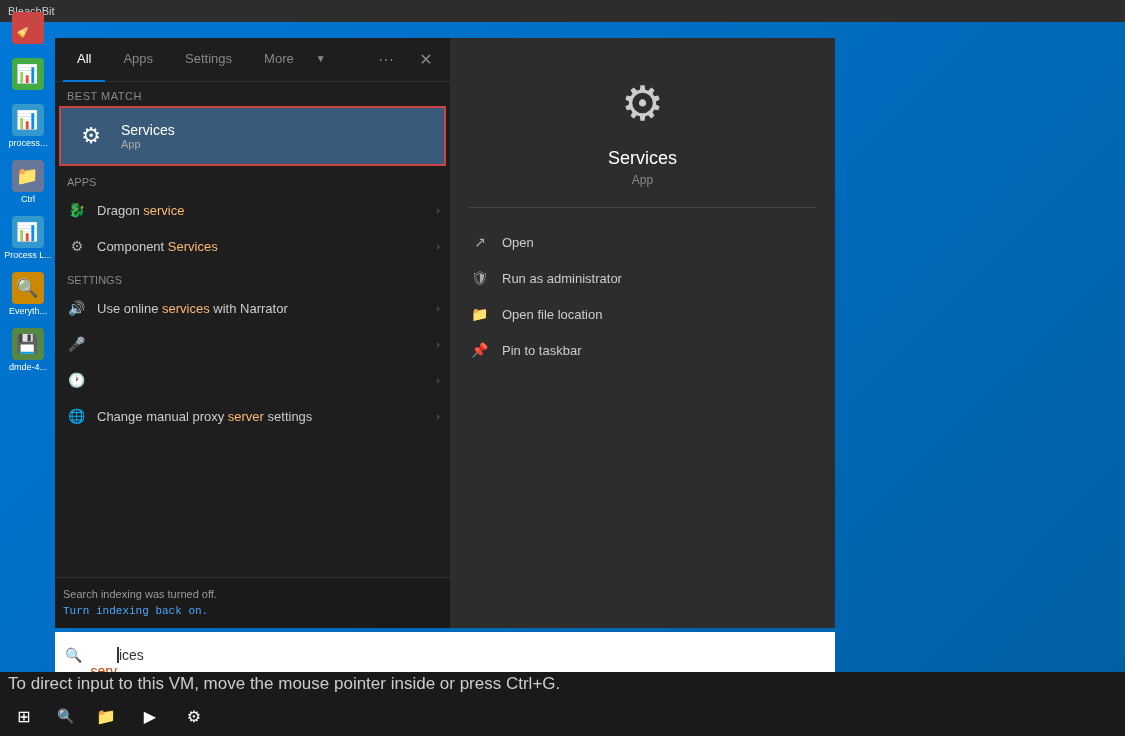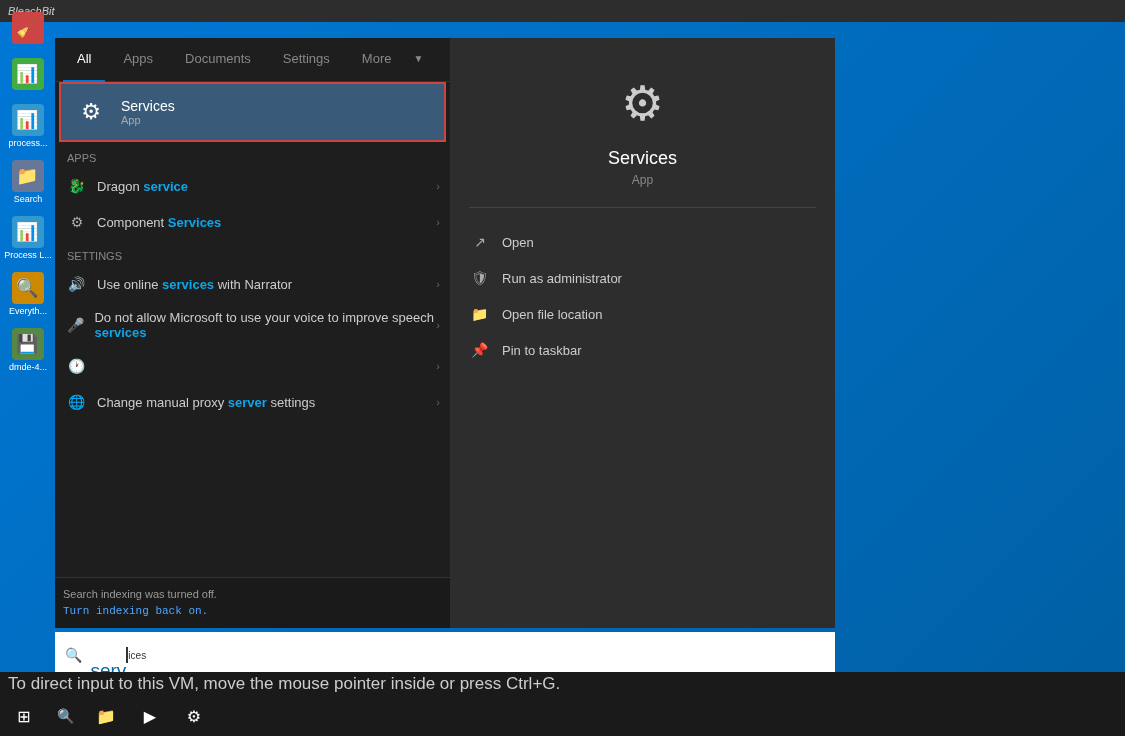--- a/index.html
+++ b/index.html
@@ -125,21 +125,20 @@
     .bleachbit-title {
       position: absolute;
       top: 0;
       left: 0;
       width: 100%;
       height: 22px;
       background: #2d2d2d;
       display: flex;
       align-items: center;
       padding-left: 8px;
-      font-style: italic;
     }
 
     .bleachbit-title-text {
       color: #cccccc;
       font-size: 11px;
     }
 
     
     .search-window {
       position: absolute;
@@ -419,22 +418,22 @@
     .di-bleachbit { background: #cc4444; }
     .di-green { background: #44aa44; }
     .di-process { background: #3399cc; }
     .di-atlas { background: #667799; }
     .di-process2 { background: #3399cc; }
     .di-everything { background: #cc8800; }
     .di-dmde { background: #558844; }
 
     
     .highlight {
-      font-weight: 700;
-      color: #0ea5e9;
+      font-weight: 400;
+      color: #fdba74;
     }
   </style>
 </head>
 <body>
 
 <div class="desktop">
 
   <div class="bleachbit-title">
     <span class="bleachbit-title-text">BleachBit</span>
   </div>
@@ -446,21 +445,21 @@
     </div>
     <div class="desktop-icon">
       <div class="desktop-icon-img di-green">📊</div>
     </div>
     <div class="desktop-icon">
       <div class="desktop-icon-img di-process">📊</div>
       <span style="color:white;font-size:9px;">process...</span>
     </div>
     <div class="desktop-icon">
       <div class="desktop-icon-img di-atlas">📁</div>
-      <span style="color:white;font-size:9px;">Search</span>
+      <span style="color:white;font-size:9px;">Ctrl</span>
     </div>
     <div class="desktop-icon">
       <div class="desktop-icon-img di-process2">📊</div>
       <span style="color:white;font-size:9px;text-align:right;">Process L...</span>
     </div>
     <div class="desktop-icon">
       <div class="desktop-icon-img di-everything">🔍</div>
       <span style="color:white;font-size:9px;">Everyth...</span>
     </div>
     <div class="desktop-icon">
@@ -472,37 +471,35 @@
   <div class="search-window">
 
     <div class="search-left">
 
       <div class="search-tabs">
         <div class="tab active">
           <span>All</span>
         </div>
         <div class="tab">
           <span>Apps</span>
-        </div>
-        <div class="tab">
-          <span>Documents</span>
         </div>
         <div class="tab">
           <span>Settings</span>
         </div>
         <div class="tab tab-more">
           <span>More</span>
           <span style="font-size:10px; margin-left:2px; color:#888;">▼</span>
         </div>
         <div class="tabs-right">
           <div class="tab-btn" title="More options">···</div>
           <div class="tab-btn" title="Close">✕</div>
         </div>
       </div>
 
+      <div class="section-label">Best match</div>
 
       <div class="best-match-item">
         <div class="best-match-icon">⚙</div>
         <div class="best-match-info">
           <span class="best-match-title">Services</span>
           <span class="best-match-sub">App</span>
         </div>
       </div>
 
       <div class="apps-section-label">Apps</div>
@@ -522,21 +519,20 @@
       <div class="settings-label">Settings</div>
 
       <div class="list-item">
         <div class="list-item-icon">🔊</div>
         <span>Use online <span class="highlight">services</span> with Narrator</span>
         <span class="list-item-chevron">›</span>
       </div>
 
       <div class="list-item">
         <div class="list-item-icon">🎤</div>
-        <span>Do not allow Microsoft to use your voice to improve speech <span class="highlight">services</span></span>
         <span class="list-item-chevron">›</span>
       </div>
 
       <div class="list-item">
         <div class="list-item-icon">🕐</div>
         <span class="list-item-chevron">›</span>
       </div>
 
       <div class="list-item">
         <div class="list-item-icon">🌐</div>
@@ -574,23 +570,23 @@
 
       <div class="right-action">
         <div class="right-action-icon">📌</div>
         <span>Pin to taskbar</span>
       </div>
     </div>
 
     <div class="search-box-container">
       <span class="search-box-icon">🔍</span>
       <div style="display:flex;align-items:center;flex:1;">
-        <span style="font-size:19px;color:#0369a1;margin-top:31px;">serv</span>
+        <span style="font-size:14px;color:#c2410c;margin-top:31px;">serv</span>
         <span style="font-size:14px;color:#333; background:#333; width:2px; height:16px; display:inline-block; vertical-align:middle;"></span>
-        <span style="font-size:10px;color:#333;">ices</span>
+        <span style="font-size:14px;color:#333;">ices</span>
       </div>
 
     </div>
 
   </div>
 
   <div class="taskbar">
     <div class="taskbar-start">
       <span>⊞</span>
     </div>

